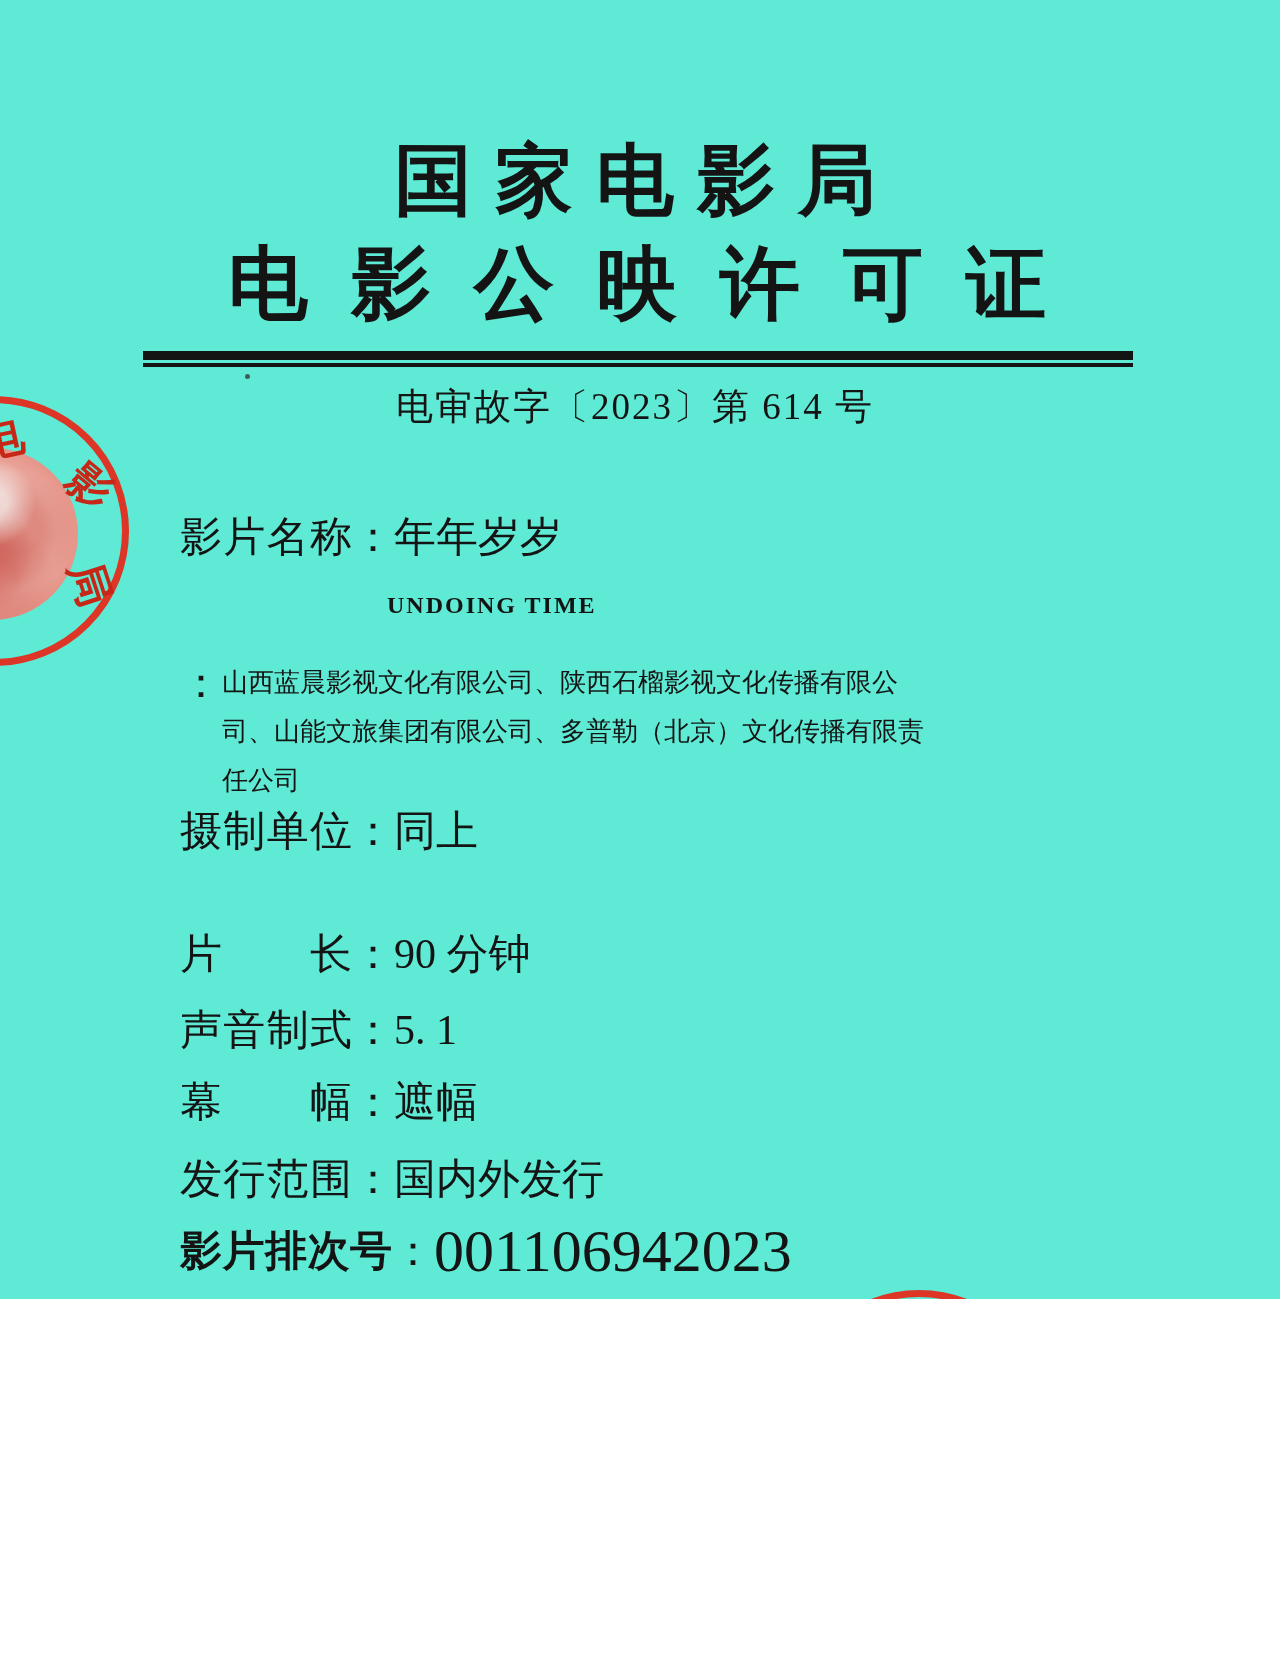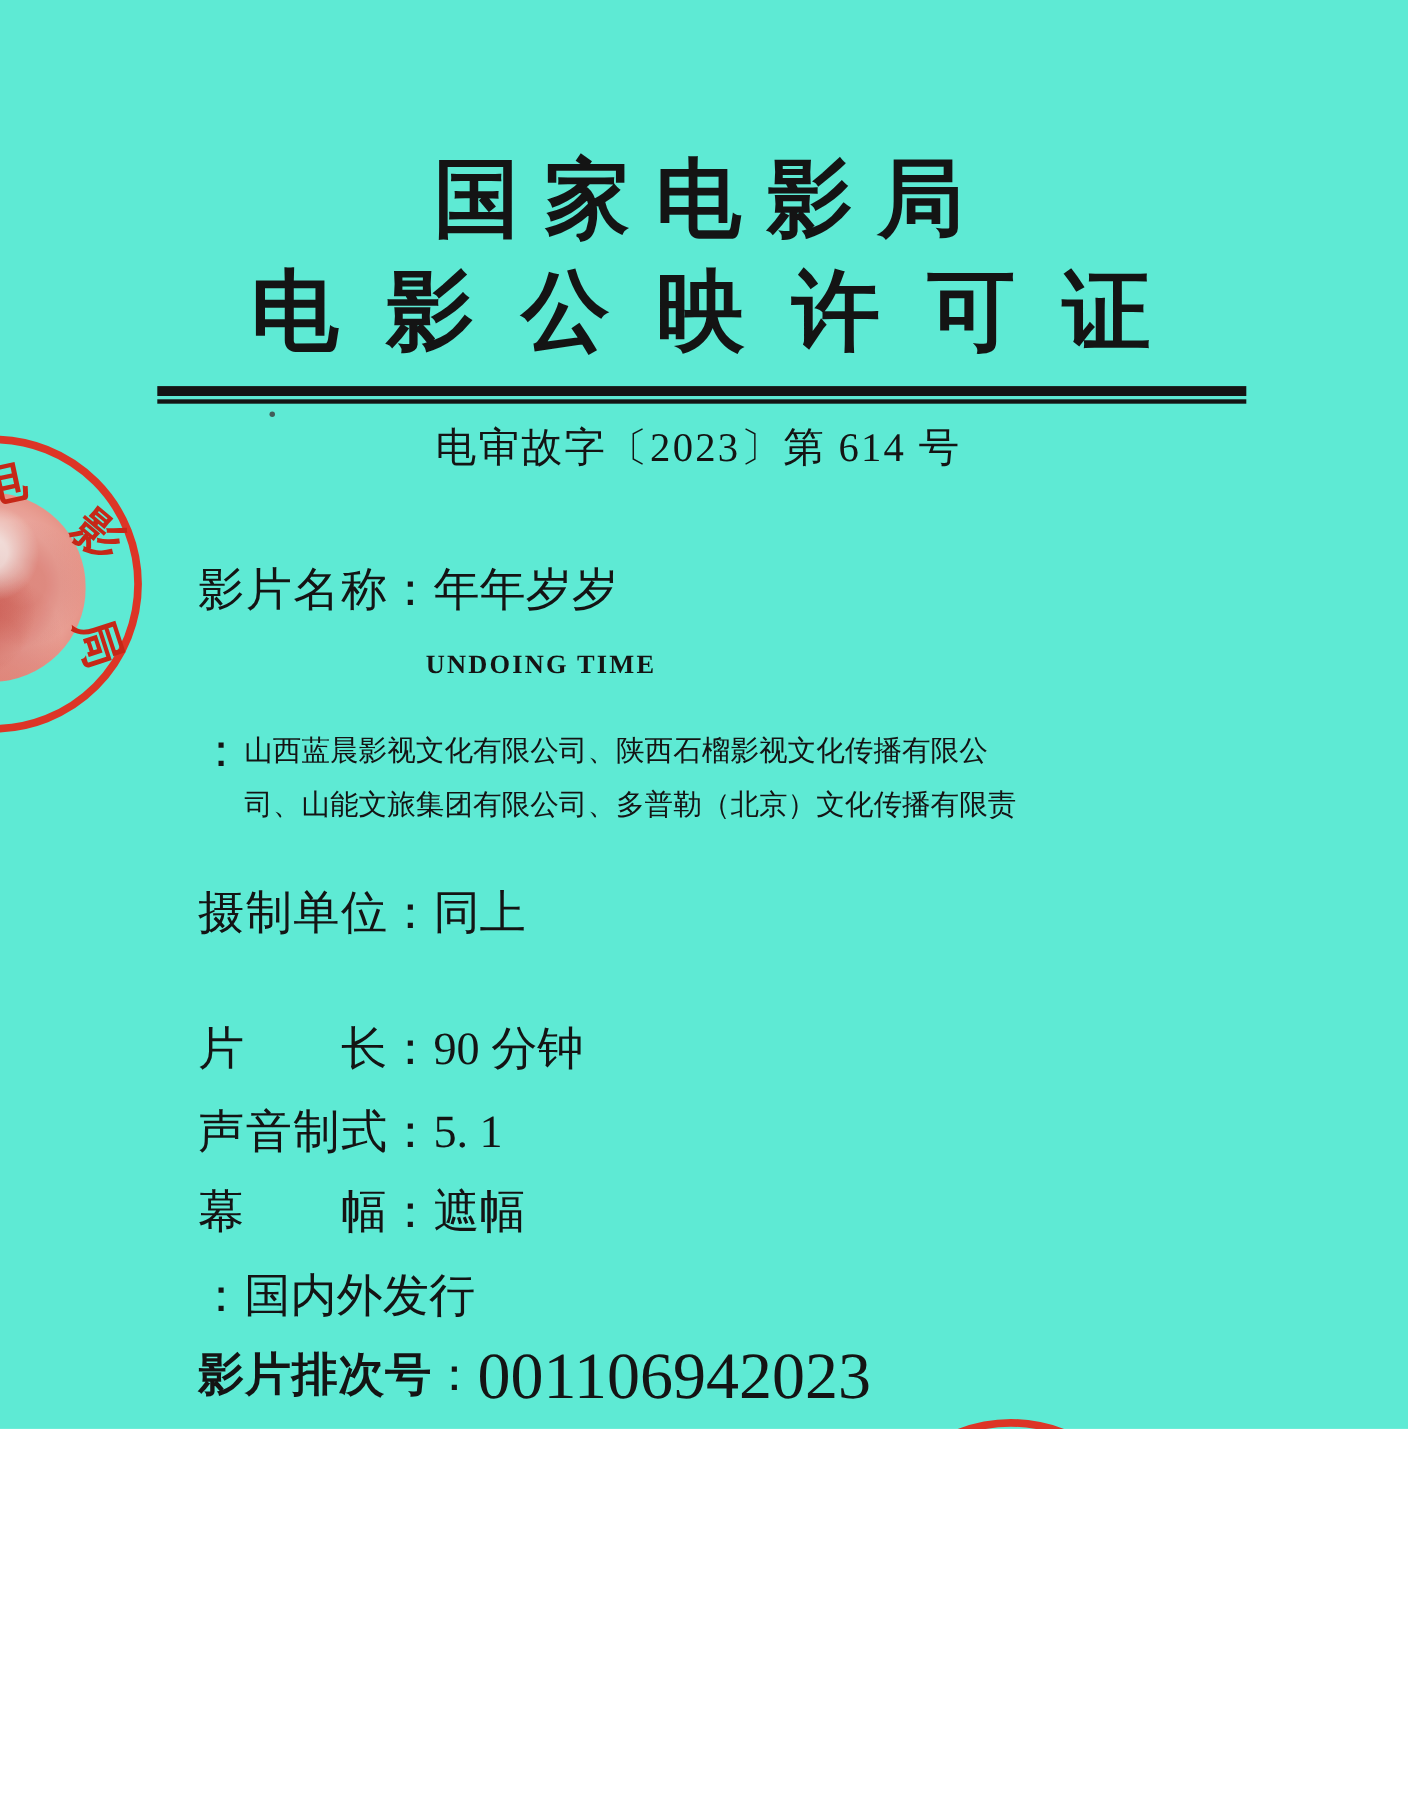--- a/index.html
+++ b/index.html
@@ -157,20 +157,21 @@
       <span class="val">年年岁岁</span>
   </div>
 
   <div class="abs eng-title">UNDOING TIME</div>
 
   <div class="abs row row-producer">
       <span class="colon">：</span>
     <div class="producer-lines">
       <div>山西蓝晨影视文化有限公司、陕西石榴影视文化传播有限公</div>
       <div>司、山能文旅集团有限公司、多普勒（北京）文化传播有限责</div>
+      <div>任公司</div>
     </div>
   </div>
 
   <div class="abs row row-unit">
     <span class="lbl">摄制单位</span>
       <span class="colon">：</span>
       <span class="val">同上</span>
   </div>
 
   <div class="abs row row-length">
@@ -191,20 +192,21 @@
   <div class="abs row row-screen">
     <span class="lbl2">
         <span>幕</span>
         <span>幅</span>
       </span>
       <span class="colon">：</span>
       <span class="val">遮幅</span>
   </div>
 
   <div class="abs row row-dist">
+    <span class="lbl">发行范围</span>
       <span class="colon">：</span>
       <span class="val">国内外发行</span>
   </div>
 
   <div class="abs row row-serial">
     <span class="lbl5">影片排次号</span>
       <span class="colon">：</span>
       <span class="val serial-val">001106942023</span>
   </div>
 

